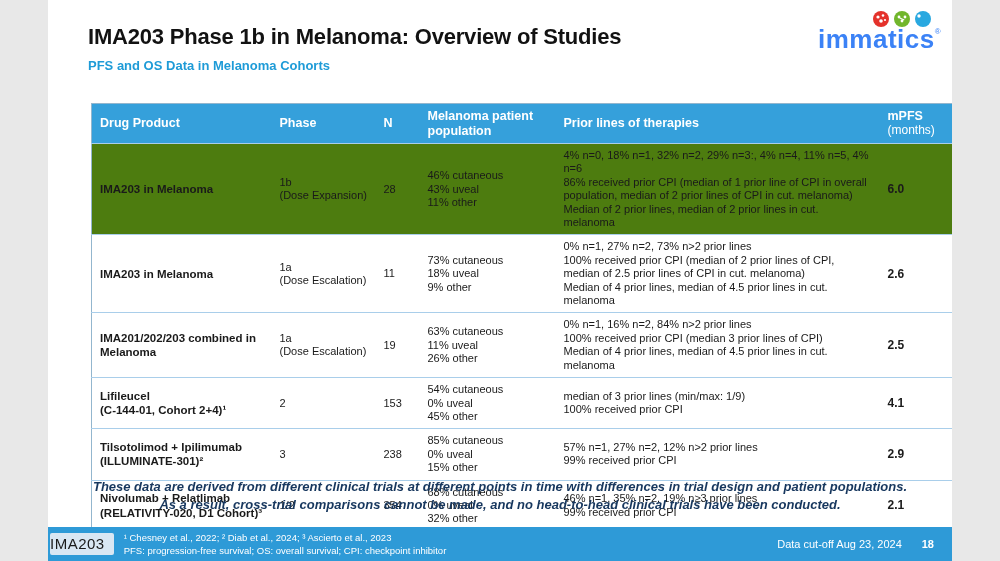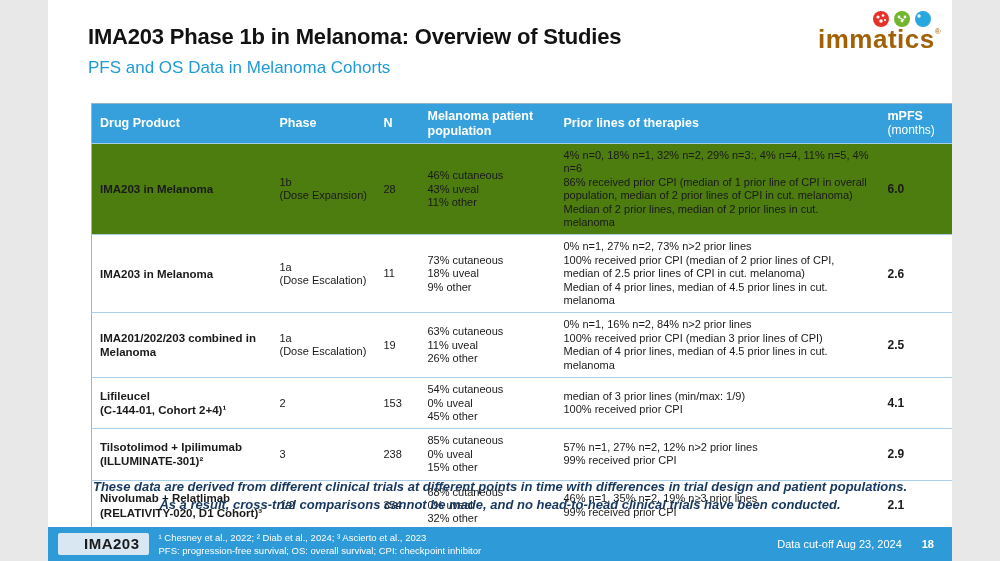--- a/index.html
+++ b/index.html
@@ -4,24 +4,24 @@
 <style>
   * { margin:0; padding:0; box-sizing:border-box; }
   body { font-family:"Liberation Sans", sans-serif; background:#e8e8e8; }
   .slide {
     position:relative; width:904px; height:561px; background:#ffffff;
     overflow:hidden; margin:0 auto;
   }
   
   .titles { position:absolute; top:24px; left:40px; }
   .page-title { font-size:22px; font-weight:bold; color:#121212; letter-spacing:-0.2px; }
-  .page-subtitle { font-size:17px; font-weight:normal; color:#1E9BD7; margin-top:8px; }
+  .page-subtitle { font-size:13px; font-weight:bold; color:#1E9BD7; margin-top:8px; }
   .logo { position:absolute; top:10px; right:14px; width:120px; text-align:right; }
   .logo-dots { display:block; margin:0 6px 0 auto; width:60px; }
-  .logo-text { font-size:26px; font-weight:bold; color:#a16207; letter-spacing:0.5px; line-height:0.9; }
+  .logo-text { font-size:26px; font-weight:bold; color:#3b82f6; letter-spacing:0.5px; line-height:0.9; }
   .logo-text .reg { font-size:8px; vertical-align:top; font-weight:normal; }
 
   
   .table-wrap { position:absolute; top:103px; left:43px; width:942px; }
   table.studies { border-collapse:collapse; width:942px; table-layout:fixed;
     color:#1a1a1a; border:1px solid #93B6CE; }
   thead th { background:#35A0DB; color:#fff; font-size:12.5px; font-weight:bold;
     text-align:left; padding:4px 8px; vertical-align:middle; height:40px; line-height:1.15; }
   thead th .sub { display:block; font-weight:normal; font-size:12px; }
   tbody td { border-top:1px solid #A9CEEA; padding:5px 8px; vertical-align:middle;
@@ -30,22 +30,22 @@
   td.drug { font-weight:bold; font-size:11.5px; line-height:1.25; }
   td.metric { font-weight:bold; font-size:12px; }
 
   
   .disclaimer { position:absolute; top:478px; left:0; width:100%; text-align:center;
     color:#17375E; font-style:italic; font-weight:bold; font-size:13px; line-height:1.35; }
 
   
   .bottom-bar { position:absolute; left:0; bottom:0; width:100%; height:34px;
     background:#2E9AD7; display:flex; align-items:center; }
-  .badge { background:#D9E7F3; color:#1a1a1a; font-weight:bold; font-size:15px;
-    padding:2px 9px 3px 26px; border-radius:2px; margin-left:10px; letter-spacing:0.5px; }
+  .badge { background:#D9E7F3; color:#1a1a1a; font-weight:normal; font-size:15px;
+    padding:2px 9px 3px 0; border-radius:2px; margin-left:2px; letter-spacing:0.5px; }
   .refs { color:#ffffff; font-size:9.5px; line-height:1.4; margin-left:10px; }
   .cutoff { margin-left:auto; display:flex; gap:20px;
     padding-right:18px; color:#ffffff; font-size:11px; }
   .cutoff .page { font-weight:bold; }
 </style>
 </head>
 <body>
 
 <div class="slide">
 

